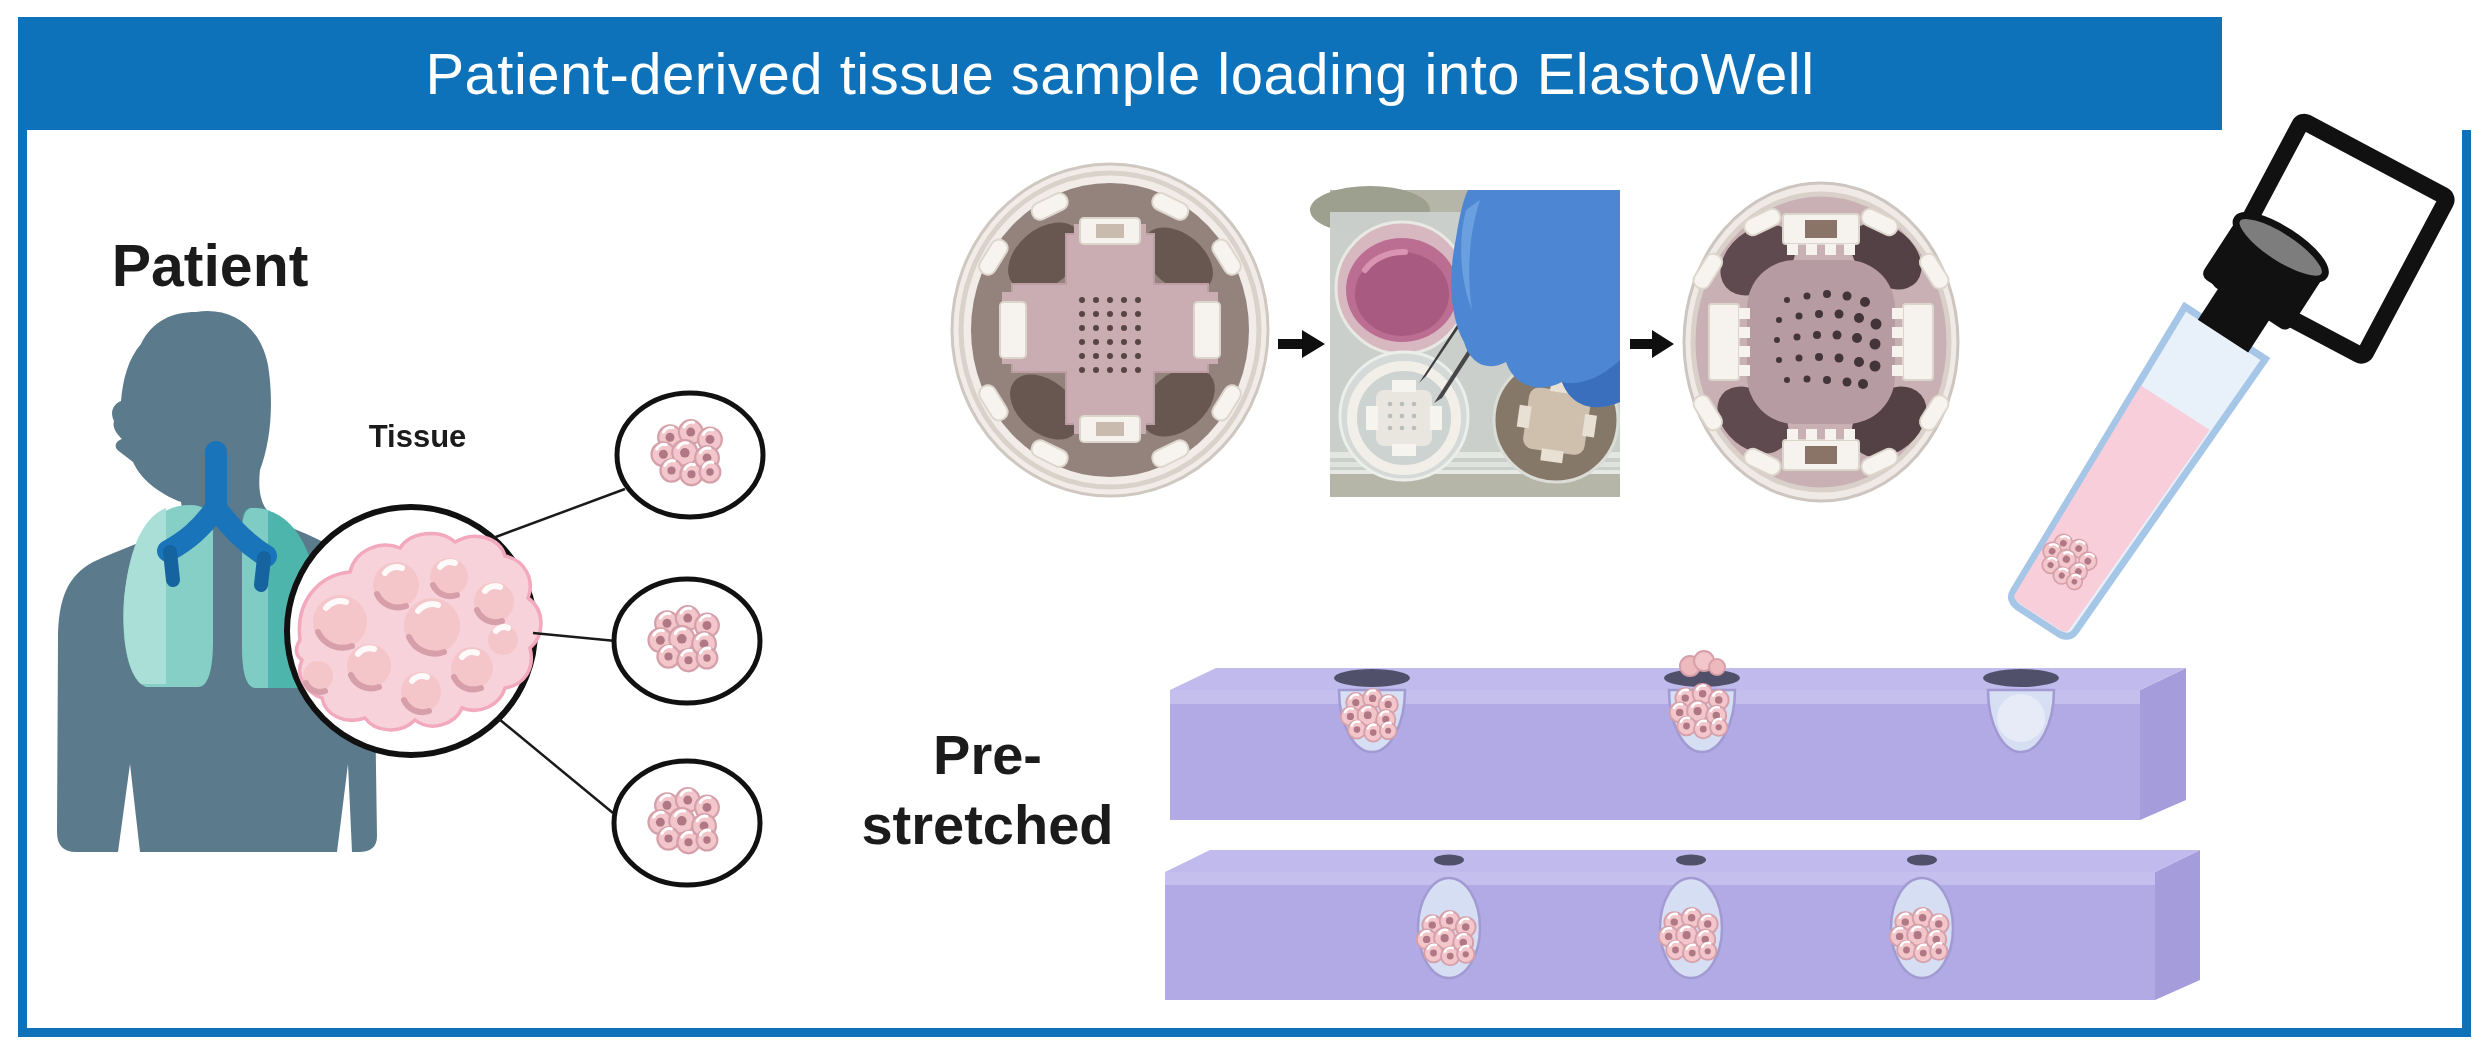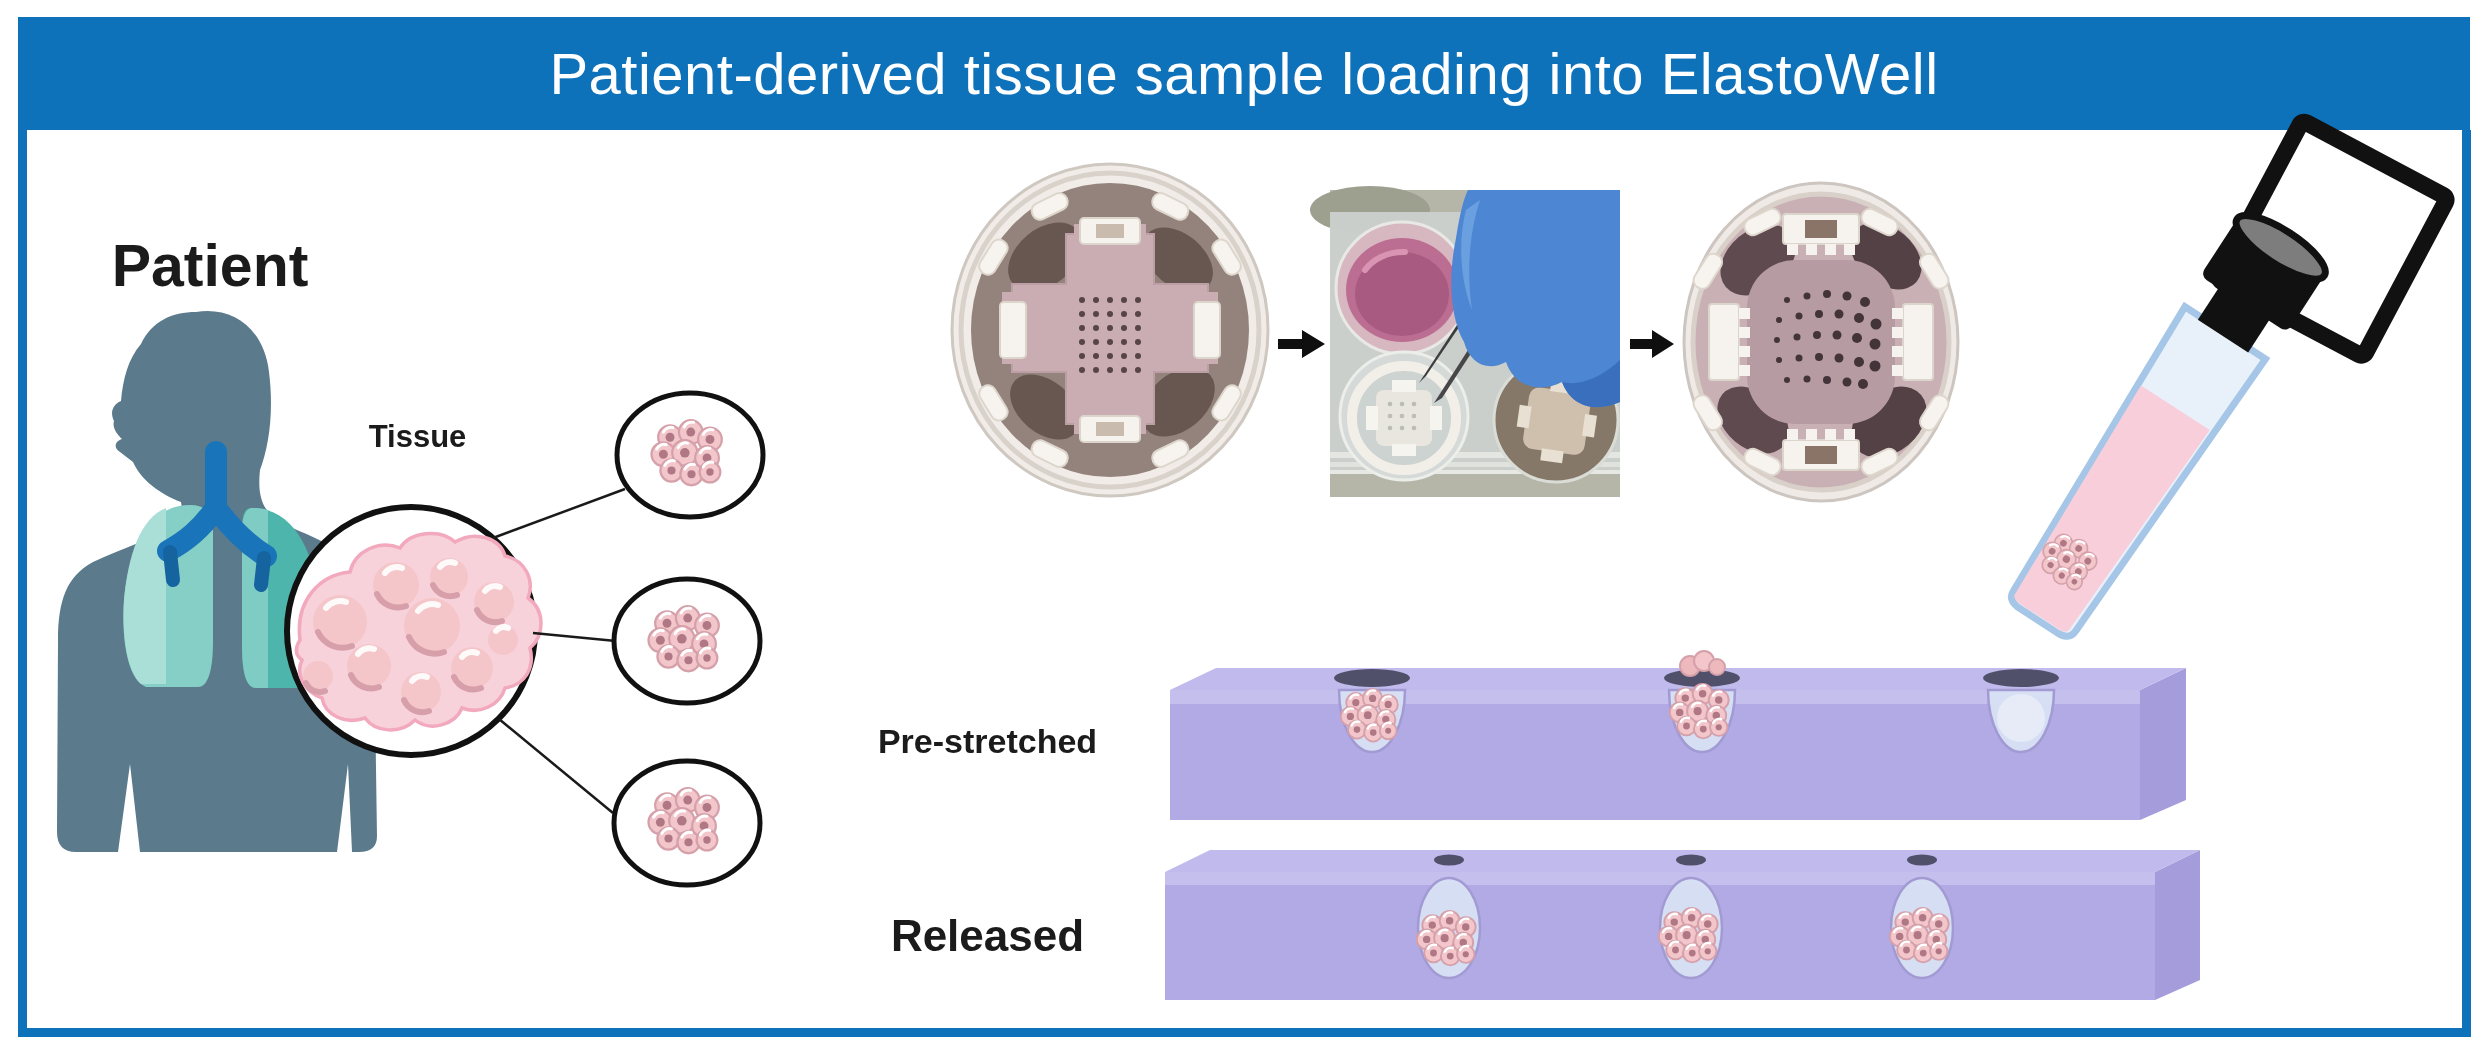--- a/index.html
+++ b/index.html
@@ -1,28 +1,28 @@
 <!DOCTYPE html>
 <html><head>
 <meta charset="utf-8">
 <style>
   html,body{margin:0;padding:0;background:#ffffff;}
   #stage{position:relative;width:2487px;height:1052px;background:#ffffff;overflow:hidden;
          font-family:"Liberation Sans",sans-serif;}
-  .banner{position:absolute;left:18px;top:17px;width:2452px;height:113px;background:#0d72ba;
+  .banner{position:absolute;left:18px;top:17px;width:2204px;height:113px;background:#0d72ba;
           display:flex;align-items:center;justify-content:center;}
   .banner-title{color:#ffffff;font-size:58px;font-weight:400;letter-spacing:0.5px;white-space:nowrap;}
   .frame-left{position:absolute;left:18px;top:130px;width:9px;height:907px;background:#0d72ba;}
   .frame-right{position:absolute;left:2462px;top:130px;width:9px;height:907px;background:#0d72ba;}
   .frame-bottom{position:absolute;left:18px;top:1028px;width:2453px;height:9px;background:#0d72ba;}
   .lbl{position:absolute;color:#1b1b1b;font-weight:700;text-align:center;line-height:1.25;}
   .lbl-patient{left:110px;top:230px;width:200px;font-size:59px;}
   .lbl-tissue{left:330px;top:418px;width:175px;font-size:31px;}
   .lbl-break{left:570px;top:222px;width:255px;font-size:43px;line-height:1.38;}
-  .lbl-pre{left:820px;top:720px;width:335px;font-size:34px;}
+  .lbl-pre{left:820px;top:720px;width:335px;font-size:56px;}
   .lbl-rel{left:820px;top:908px;width:335px;font-size:44px;}
   svg{position:absolute;left:0;top:0;}
   
   .cell{fill:#f2c6ca;stroke:#d5a0a9;stroke-width:3px;}
   .cellhole{fill:#b07884;}
   .cellhl{fill:none;stroke:#ffffff;stroke-width:4px;stroke-linecap:round;}
   .lobe{fill:#f5c6c9;}
   .lobehl{fill:none;stroke:#ffffff;stroke-width:6px;stroke-linecap:round;opacity:.9;}
   .lobesh{fill:none;stroke:#d69fa9;stroke-width:6px;stroke-linecap:round;}
   .ring{fill:#ffffff;stroke:#111111;}
@@ -476,14 +476,13 @@
       <ellipse class="well" cx="1922" cy="928" rx="31" ry="50"></ellipse>
       <use href="#cluster" transform="translate(1449,940) scale(0.62)"></use>
       <use href="#cluster" transform="translate(1691,937) scale(0.62)"></use>
       <use href="#cluster" transform="translate(1922,937) scale(0.62)"></use>
     </g>
   </svg>
 
   <div class="lbl lbl-patient">Patient</div>
   <div class="lbl lbl-tissue">Tissue</div>
   <div class="lbl lbl-pre">Pre-stretched</div>
-  <div class="lbl lbl-rel">Released</div>
 </div>
 
 </body></html>

